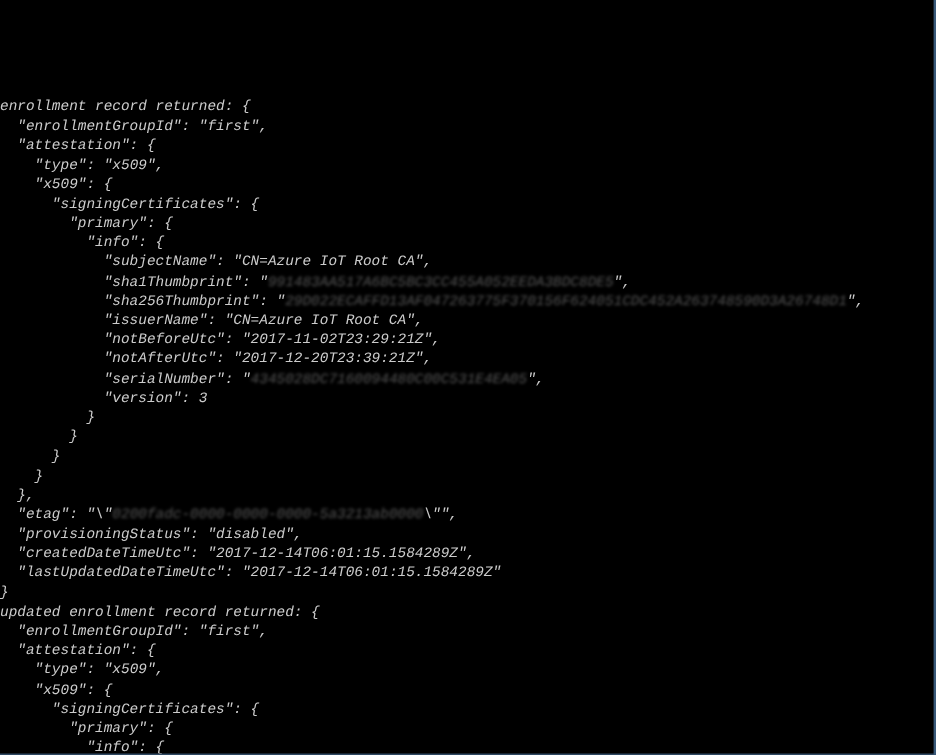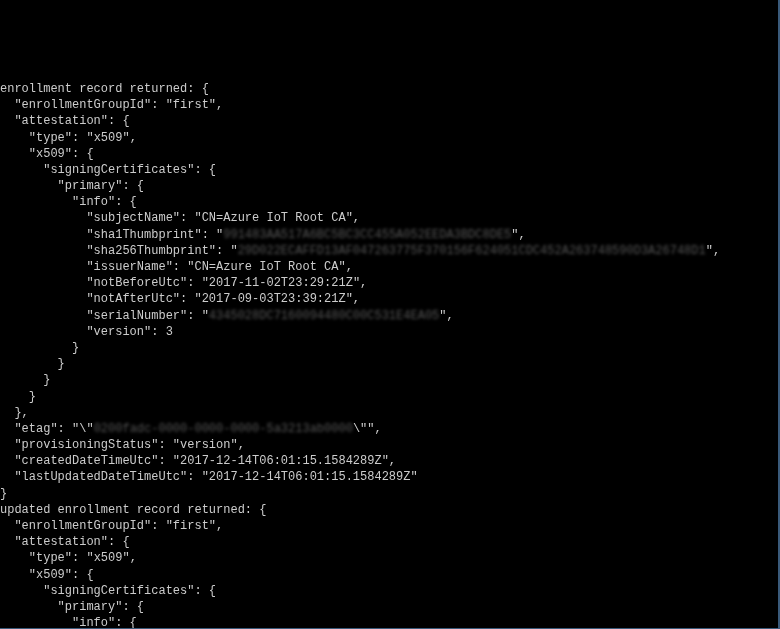--- a/index.html
+++ b/index.html
@@ -19,20 +19,21 @@
       overflow: hidden;
       white-space: pre;
       border-right: 2px solid #3a5a7a;
       border-bottom: 1px solid #3a5a7a;
     }
     .terminal {
       padding: 0;
     }
     .line {
       white-space: pre;
+      font-style: italic;
     }
     .redacted {
       color: #555555;
       filter: blur(1.5px);
       -webkit-filter: blur(1.5px);
     }
   </style>
 </head>
 <body>
 
@@ -45,30 +46,30 @@
 <span class="line">    "type": "<span>x509</span>",</span>
 <span class="line">    "x509": {</span>
 <span class="line">      "signingCertificates": {</span>
 <span class="line">        "primary": {</span>
 <span class="line">          "info": {</span>
 <span class="line">            "subjectName": "<span>CN=Azure IoT Root CA</span>",</span>
 <span class="line">            "sha1Thumbprint": "<span class="redacted">991483AA517A6BC5BC3CC455A052EEDA3BDC8DE5</span>",</span>
 <span class="line">            "sha256Thumbprint": "<span class="redacted">29D022ECAFFD13AF047263775F370156F624051CDC452A263748590D3A26748D1</span>",</span>
 <span class="line">            "issuerName": "<span>CN=Azure IoT Root CA</span>",</span>
 <span class="line">            "notBeforeUtc": "<span>2017-11-02T23:29:21Z</span>",</span>
-<span class="line">            "notAfterUtc": "<span>2017-09-03T23:39:21Z</span>",</span>
+<span class="line">            "notAfterUtc": "<span>2017-12-20T23:39:21Z</span>",</span>
 <span class="line">            "serialNumber": "<span class="redacted">4345028DC7160094480C00C531E4EA05</span>",</span>
 <span class="line">            "version": <span>3</span></span>
 <span class="line">          }</span>
 <span class="line">        }</span>
 <span class="line">      }</span>
 <span class="line">    }</span>
 <span class="line">  },</span>
 <span class="line">  "etag": "<span>\"</span><span class="redacted">0200fadc-0000-0000-0000-5a3213ab0000</span><span>\"",</span></span>
-<span class="line">  "provisioningStatus": "<span>version</span>",</span>
+<span class="line">  "provisioningStatus": "<span>disabled</span>",</span>
 <span class="line">  "createdDateTimeUtc": "<span>2017-12-14T06:01:15.1584289Z</span>",</span>
 <span class="line">  "lastUpdatedDateTimeUtc": "<span>2017-12-14T06:01:15.1584289Z</span>"</span>
 <span class="line">}</span>
 <span class="line">updated enrollment record returned: {</span>
 <span class="line">  "enrollmentGroupId": "<span>first</span>",</span>
 <span class="line">  "attestation": {</span>
 <span class="line">    "type": "<span>x509</span>",</span>
 <span class="line">    "x509": {</span>
 <span class="line">      "signingCertificates": {</span>
 <span class="line">        "primary": {</span>

